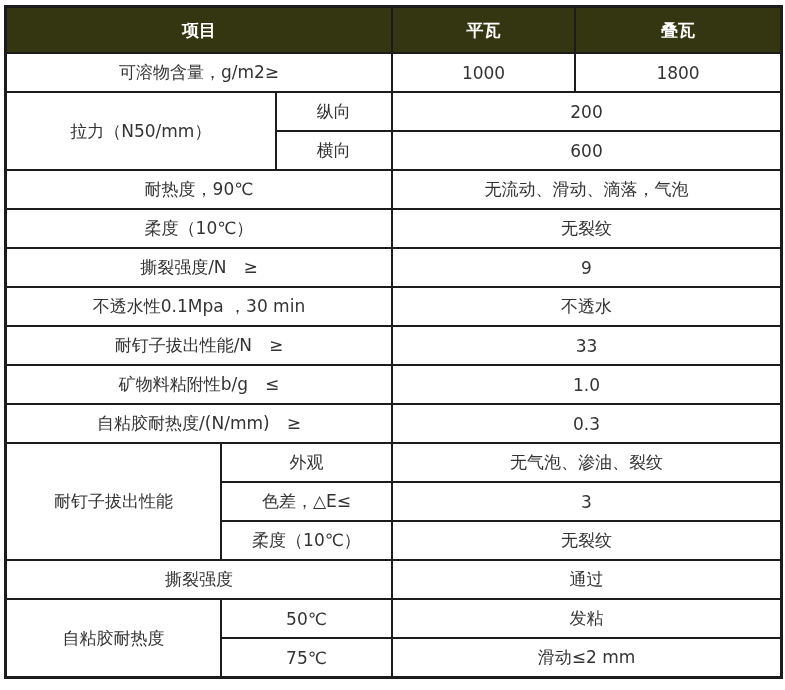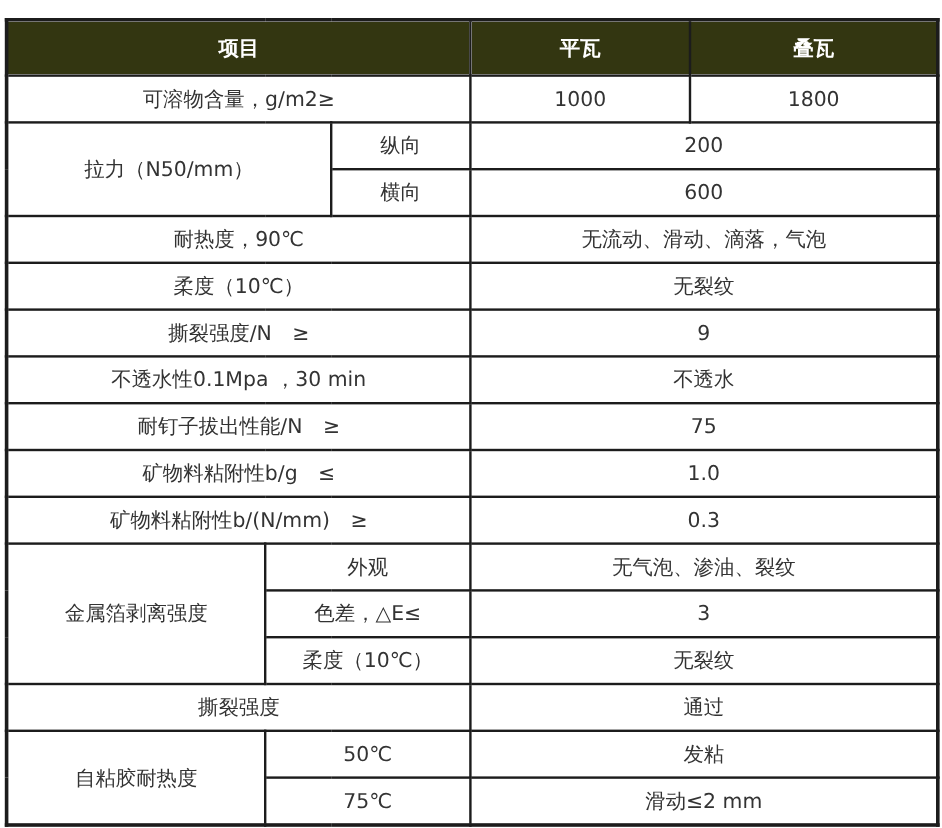--- a/index.html
+++ b/index.html
@@ -1,21 +1,21 @@
 <!DOCTYPE html>
 <html><head>
 <meta charset="utf-8">
 <style>
   html,body{margin:0;padding:0;background:#ffffff;}
   body{
     width:785px;height:690px;overflow:hidden;
     font-family:"DejaVu Sans","Liberation Sans",sans-serif;
     color:#333333;
   }
-  .wrap{padding:15px 0 0 4px;}
+  .wrap{padding:5px 0 0 4px;}
   table.spec{
     border-collapse:collapse;
     table-layout:fixed;
     width:779px;
     background:#ffffff;
   }
   table.spec td{
     border:2px solid #1c1c1c;
     text-align:center;
     vertical-align:middle;
@@ -89,35 +89,35 @@
       <td colspan="2">9</td>
     </tr>
 
     <tr>
       <td colspan="3">不透水性0.1Mpa ，30 min</td>
       <td colspan="2">不透水</td>
     </tr>
 
     <tr>
       <td colspan="3">耐钉子拔出性能/N　≥</td>
-      <td colspan="2">75</td>
+      <td colspan="2">33</td>
     </tr>
 
     <tr>
       <td colspan="3">矿物料粘附性b/g　≤</td>
       <td colspan="2">1.0</td>
     </tr>
 
     <tr>
-      <td colspan="3">矿物料粘附性b/(N/mm)　≥</td>
+      <td colspan="3">自粘胶耐热度/(N/mm)　≥</td>
       <td colspan="2">0.3</td>
     </tr>
 
     <tr>
-      <td rowspan="3">金属箔剥离强度</td>
+      <td rowspan="3">耐钉子拔出性能</td>
       <td colspan="2">外观</td>
       <td colspan="2">无气泡、渗油、裂纹</td>
     </tr>
     <tr>
       <td colspan="2">色差，△E≤</td>
       <td colspan="2">3</td>
     </tr>
     <tr>
       <td colspan="2">柔度（10℃）</td>
       <td colspan="2">无裂纹</td>

